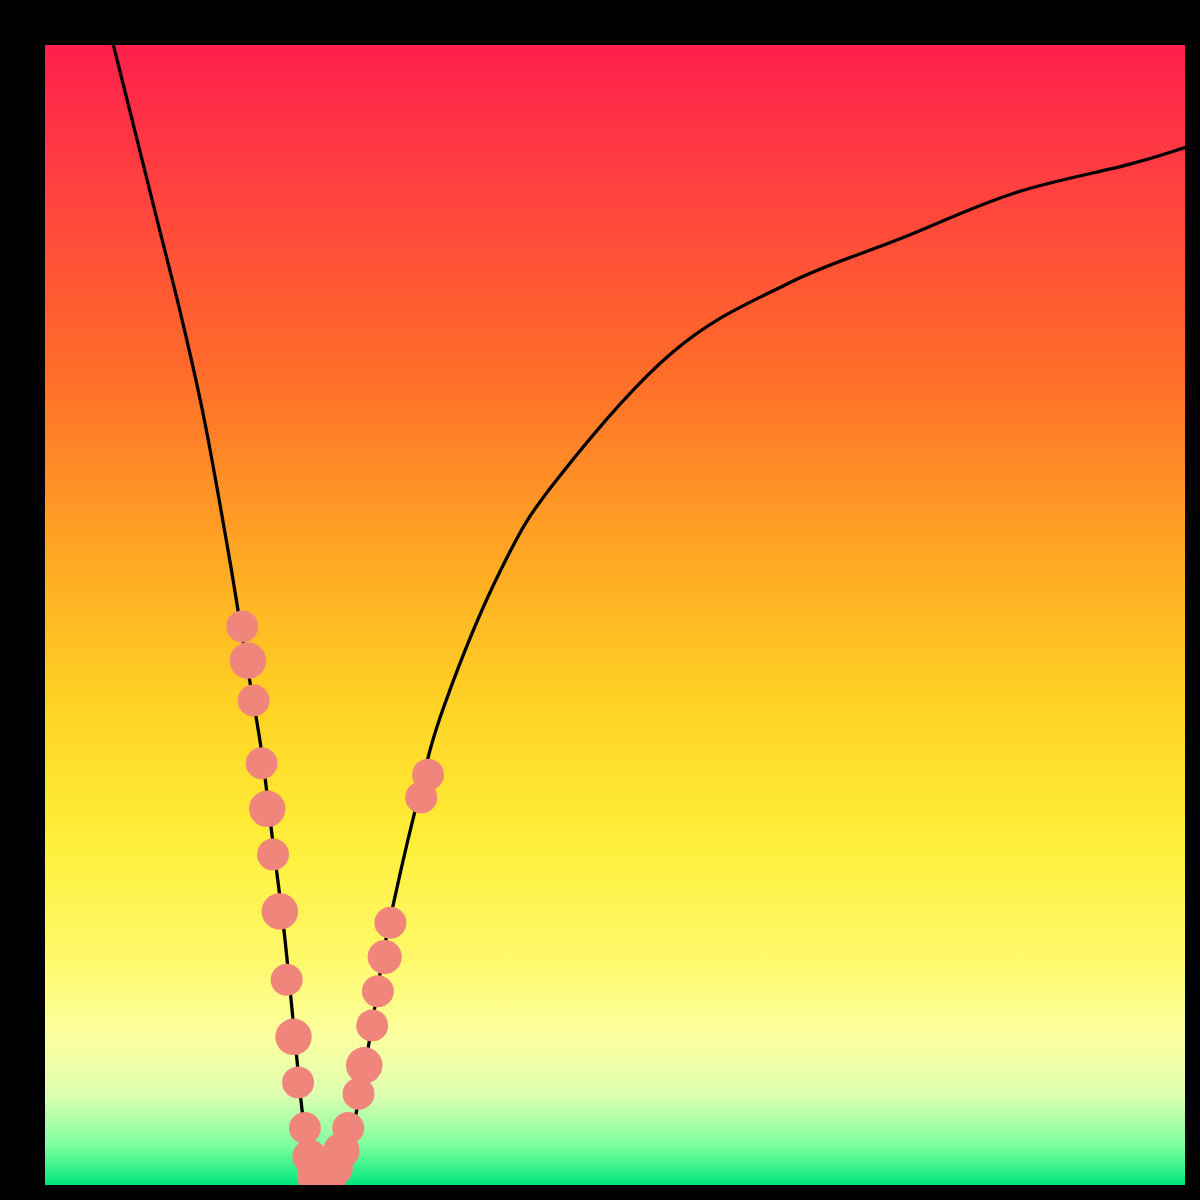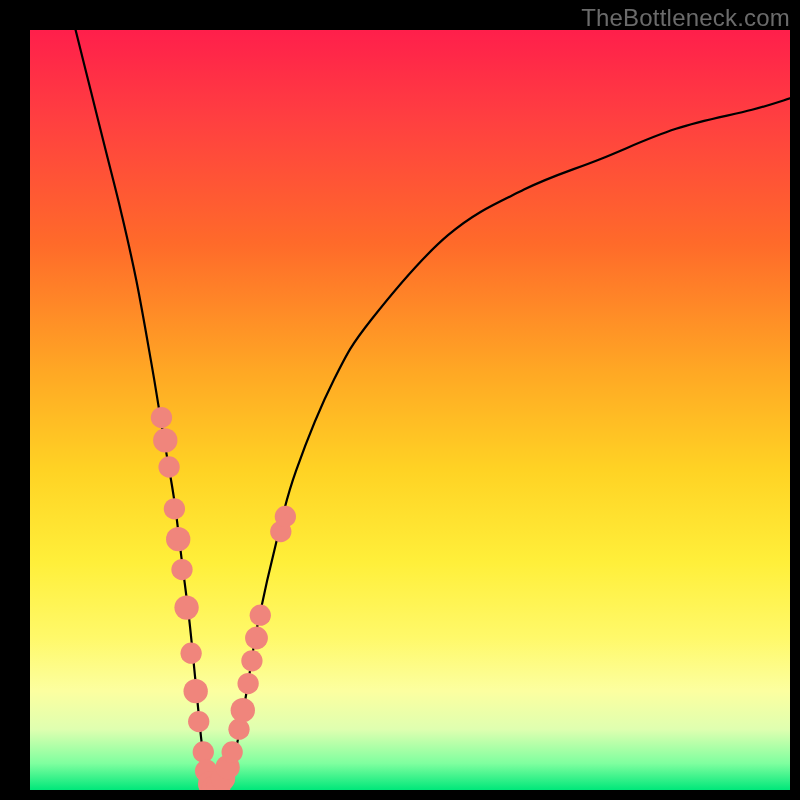--- a/index.html
+++ b/index.html
@@ -87,14 +87,13 @@
           <circle cx="212.80" cy="680.20" r="12.16" fill="#f0857c" stroke="#d86a60" stroke-width="0"></circle>
           <circle cx="218.12" cy="653.60" r="10.64" fill="#f0857c" stroke="#d86a60" stroke-width="0"></circle>
           <circle cx="221.92" cy="630.80" r="10.64" fill="#f0857c" stroke="#d86a60" stroke-width="0"></circle>
           <circle cx="226.48" cy="608.00" r="11.40" fill="#f0857c" stroke="#d86a60" stroke-width="0"></circle>
           <circle cx="230.28" cy="585.20" r="10.64" fill="#f0857c" stroke="#d86a60" stroke-width="0"></circle>
           <circle cx="250.80" cy="501.60" r="10.64" fill="#f0857c" stroke="#d86a60" stroke-width="0"></circle>
           <circle cx="255.36" cy="486.40" r="10.64" fill="#f0857c" stroke="#d86a60" stroke-width="0"></circle>
         </g>
     </svg>
   </div>
-  <div class="watermark">TheBottleneck.com</div>
 </div>
 
 </body></html>

